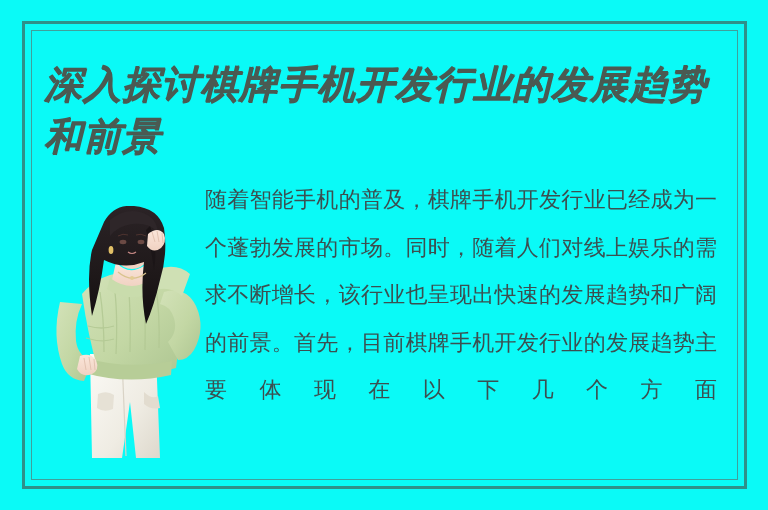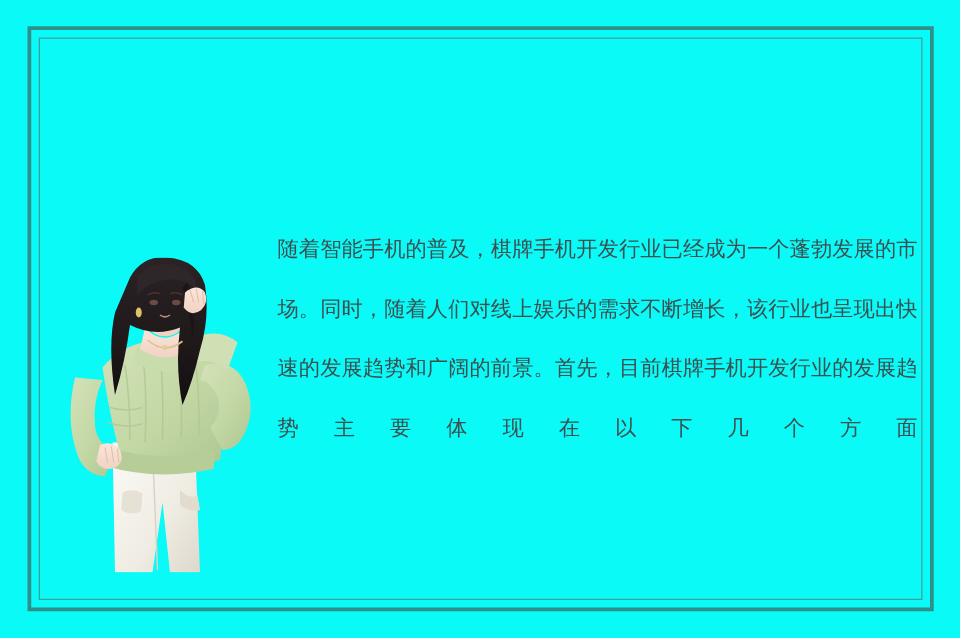--- a/index.html
+++ b/index.html
@@ -58,25 +58,25 @@
     letter-spacing: 1px;
     color: #4a5a52;
     text-shadow: 0.5px 0.5px 0 #4a5a52;
     white-space: normal;
     word-break: break-all;
   }
 
   
   .body-text {
     position: absolute;
-    left: 222px;
+    left: 205px;
     top: 176px;
     width: 512px;
     font-family: "Liberation Sans", sans-serif;
-    font-size: 17px;
+    font-size: 22px;
     line-height: 47.5px;
     color: #3c4f50;
     text-align: justify;
     text-justify: inter-character;
     word-break: break-all;
     letter-spacing: 0px;
   }
   .body-text p {
     margin: 0;
     text-align: justify;
@@ -95,20 +95,21 @@
   .photo svg { display: block; }
 </style>
 </head>
 <body>
 
 <div id="poster" style="background: rgb(10, 250, 247);">
 
   <div class="frame-outer" style="border-color: rgb(47, 143, 138);"></div>
   <div class="frame-inner" style="border-color: rgb(63, 160, 155);"></div>
 
+  <div class="title" style="color: rgb(74, 90, 82);">深入探讨棋牌手机开发行业的发展趋势和前景</div>
 
   <div class="photo">
     <svg width="160" height="252" viewBox="0 0 160 252" xmlns="http://www.w3.org/2000/svg">
       <defs>
         <linearGradient id="sweaterG" x1="0" y1="0" x2="1" y2="1">
           <stop offset="0%" stop-color="#d3e2b8"></stop>
           <stop offset="55%" stop-color="#c3d7a4"></stop>
           <stop offset="100%" stop-color="#aec692"></stop>
         </linearGradient>
         <linearGradient id="pantG" x1="0" y1="0" x2="1" y2="1">

